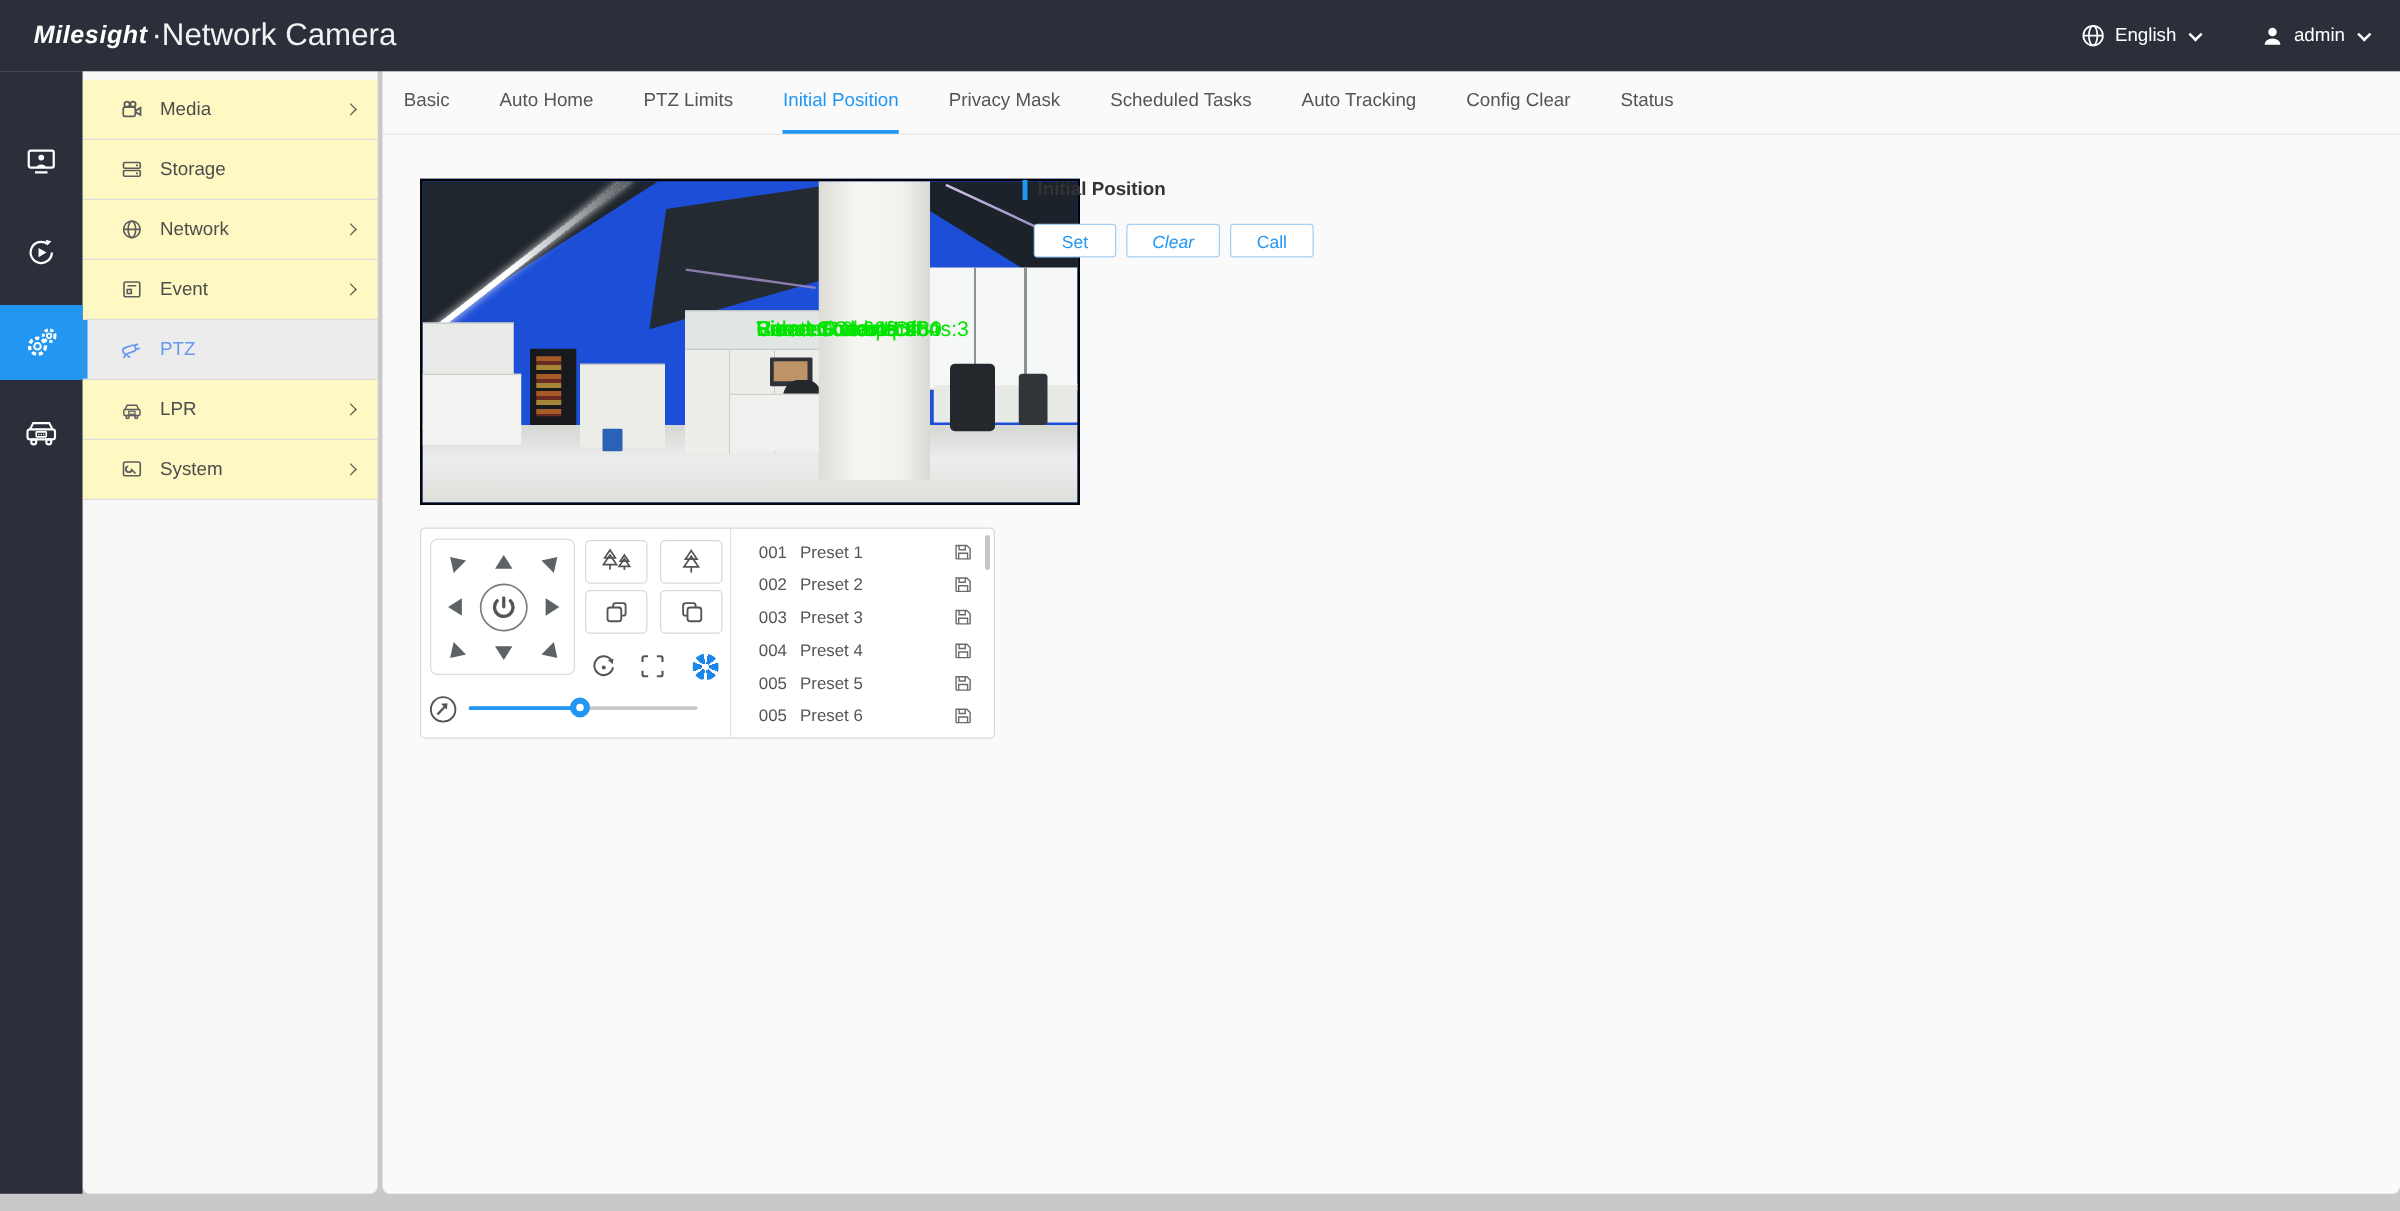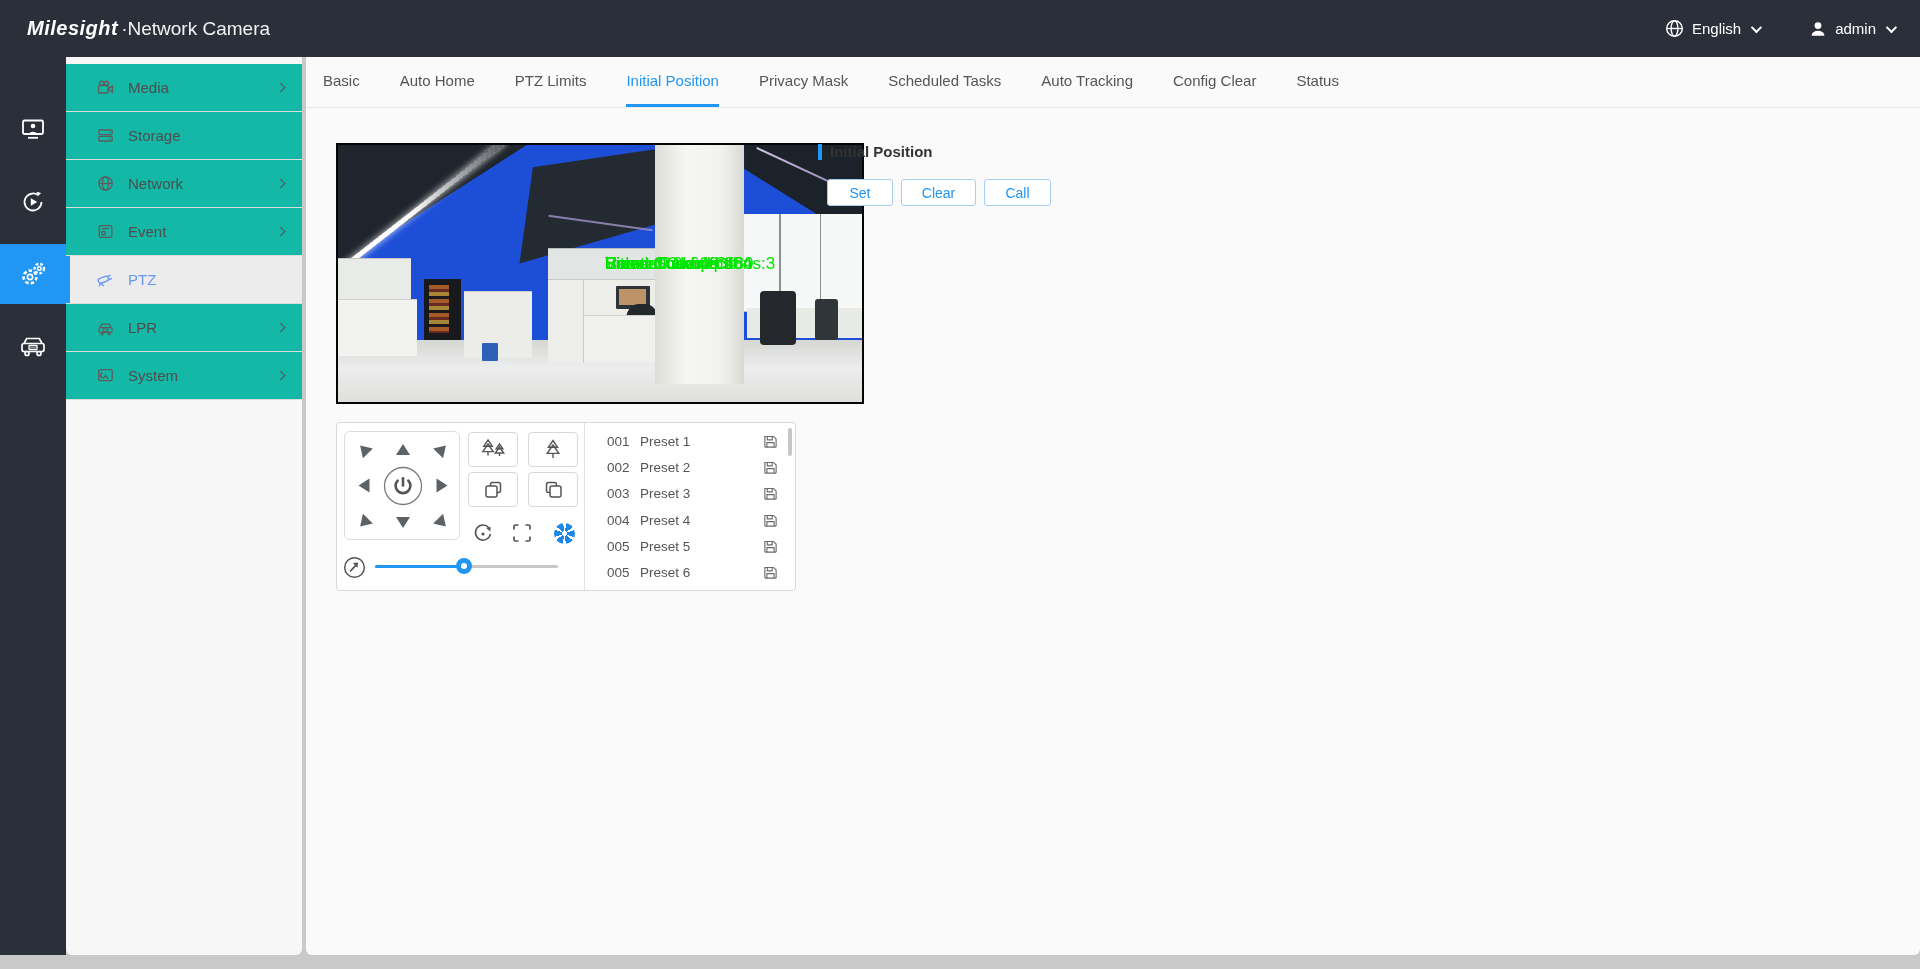--- a/index.html
+++ b/index.html
@@ -2,34 +2,34 @@
 <html><head>
 <meta charset="utf-8">
 <style>
   * { margin:0; padding:0; box-sizing:border-box; }
   html,body { width:1920px; height:969px; }
   body { background:#c9c9c9; font-family:"Liberation Sans", sans-serif; overflow:hidden; position:relative; }
 
   
   .header { position:absolute; left:0; top:0; width:1920px; height:57px; background:#2a2f3a; display:flex; align-items:center; color:#fff; z-index:10; }
   .brand { margin-left:27px; font-style:italic; font-weight:600; font-size:20px; letter-spacing:.5px; }
-  .product { font-size:19px; font-weight:400; margin-left:3px; color:#f2f2f2; }
+  .product { font-size:25px; font-weight:400; margin-left:3px; color:#f2f2f2; }
   .header-right { margin-left:auto; margin-right:26px; display:flex; align-items:center; gap:12px; font-size:15px; }
   .hgroup { display:flex; align-items:center; gap:8px; cursor:pointer; }
   .hgroup + .hgroup { margin-left:38px; }
   .caret { width:8px; height:8px; border-right:2px solid #fff; border-bottom:2px solid #fff; transform:rotate(45deg) translateY(-2px); margin-left:2px; }
 
   
   .rail { position:absolute; left:0; top:57px; width:66px; height:898px; background:#2a2f3a; z-index:5; }
   .rail-item { position:absolute; left:0; width:66px; height:60px; display:flex; align-items:center; justify-content:center; cursor:pointer; }
   .rail-item.active { background:#2196f3; }
 
   
   .sidebar { position:absolute; left:66px; top:57px; width:236px; height:898px; background:#f7f7f7; border-radius:0 0 6px 6px; padding-top:7px; z-index:4; }
-  .menu-item { height:48px; display:flex; align-items:center; padding:0 18px 0 30px; border-bottom:1px solid #dcdcdc; color:#4d4d4d; font-size:15px; position:relative; cursor:pointer; background:#14b8a6; }
+  .menu-item { height:48px; display:flex; align-items:center; padding:0 18px 0 30px; border-bottom:1px solid #dcdcdc; color:#4d4d4d; font-size:15px; position:relative; cursor:pointer; background:#fef9c3; }
   .menu-item .mi-icon { width:18px; height:18px; margin-right:14px; display:flex; align-items:center; justify-content:center; color:#5c5c5c; }
   .menu-item.active { background:#ececec; color:#6899f0; box-shadow:inset 4px 0 0 0 #2196f3; }
   .menu-item.active .mi-icon { color:#6899f0; }
   .chev { width:7px; height:7px; border-top:1.8px solid #555; border-right:1.8px solid #555; transform:rotate(45deg); margin-left:auto; }
 
   
   .main { position:absolute; left:306px; top:57px; width:1614px; height:898px; background:#fafafa; border-radius:0 0 6px 6px; z-index:4; }
   .tabbar { height:51px; border-bottom:1px solid #e8e8e8; display:flex; align-items:stretch; padding-left:17px; gap:40px; }
   .tab { display:flex; align-items:center; padding-top:0; font-size:15px; color:#555; border-bottom:3px solid transparent; cursor:pointer; white-space:nowrap; }
   .tab.active { color:#2196f3; border-bottom-color:#2196f3; }
@@ -82,21 +82,21 @@
   .preset-id { width:30px; }
   .preset-name { margin-left:3px; }
   .preset-save { margin-left:auto; display:flex; cursor:pointer; }
   .pscroll { position:absolute; right:3px; top:5px; width:4px; height:28px; background:#c6c6c6; border-radius:2px; cursor:pointer; }
 
   
   .init-title { position:absolute; left:512px; top:86px; display:flex; align-items:center; font-size:15px; font-weight:bold; color:#333; }
   .init-title::before { content:""; width:4px; height:16px; background:#2196f3; margin-right:8px; }
   .btn-row { position:absolute; left:521px; top:122px; display:flex; gap:8px; }
   .btn { height:27px; background:#fff; border:1px solid #a6cdf2; border-radius:3px; color:#2196f3; font-size:14px; display:inline-flex; align-items:center; justify-content:center; cursor:pointer; }
-  .btn-set { width:66px; } .btn-clear { width:75px; } .btn-call { width:67px;text-align:center; }
+  .btn-set { width:66px; } .btn-clear { width:75px;font-style:italic; } .btn-call { width:67px;text-align:center; }
 
   svg { display:block; }
 </style>
 </head>
 <body>
 
 <div class="header">
   <span class="brand">Milesight</span>
   <span class="product">·Network Camera</span>
   <div class="header-right">

